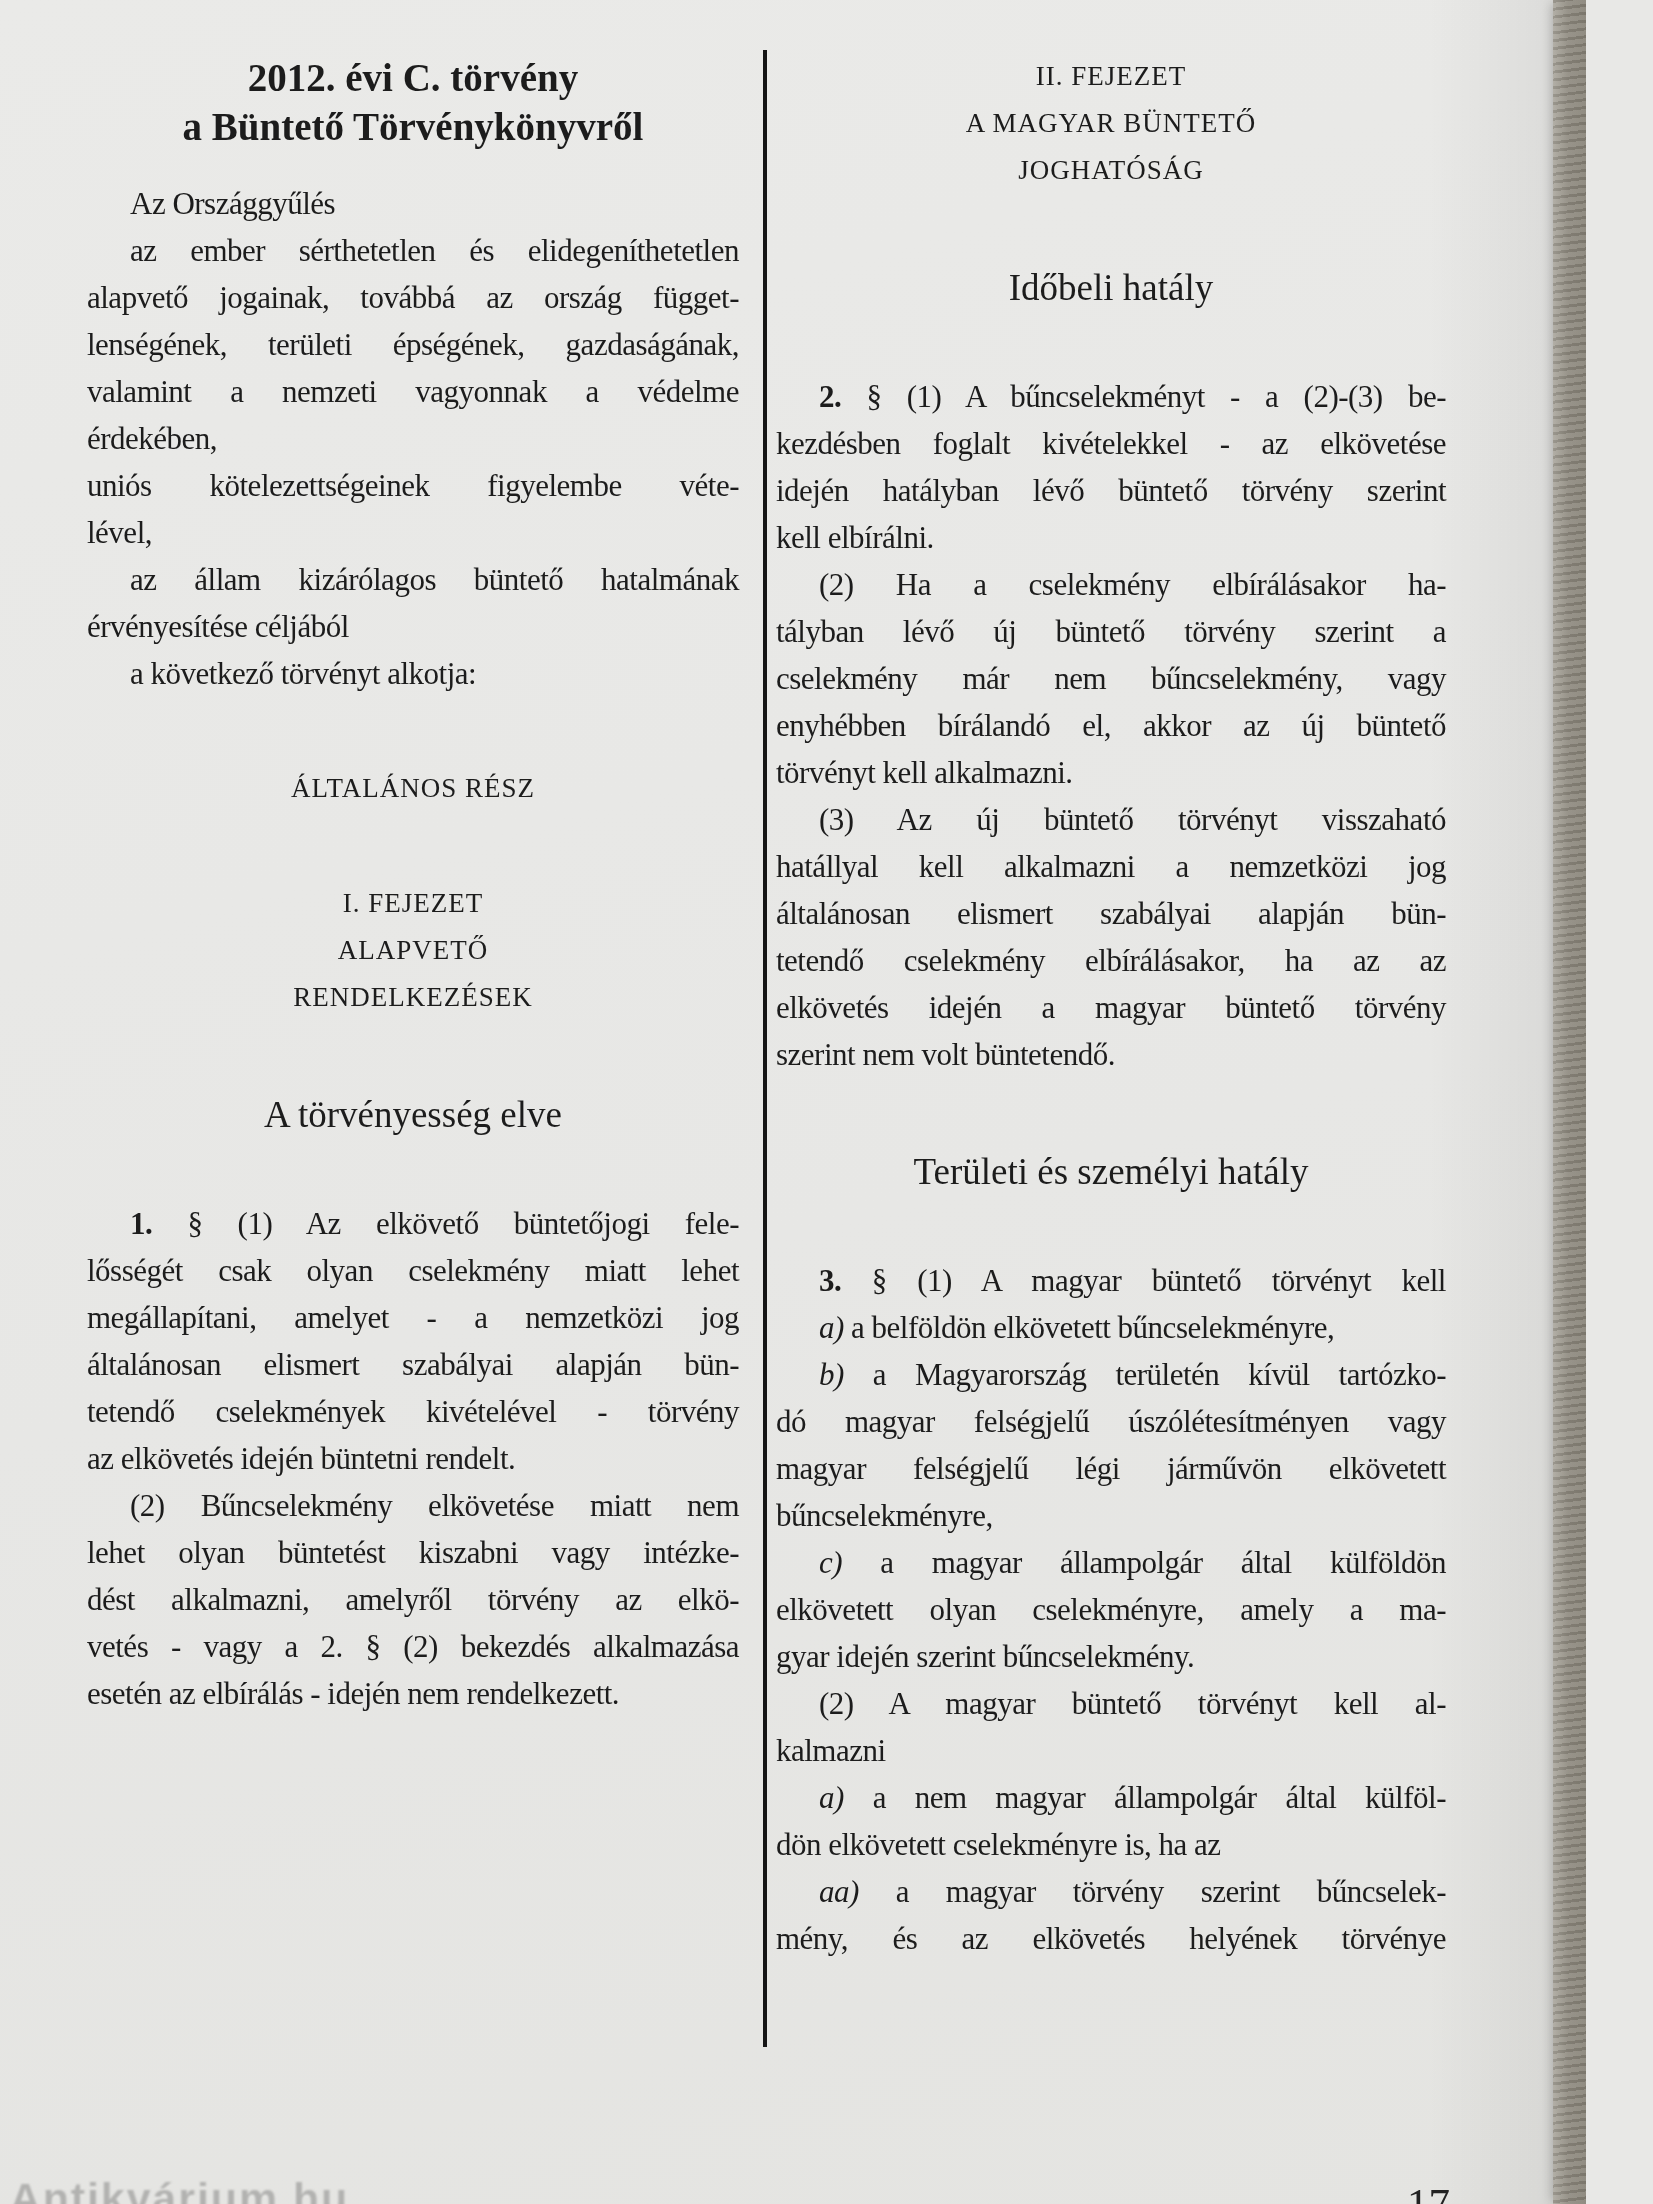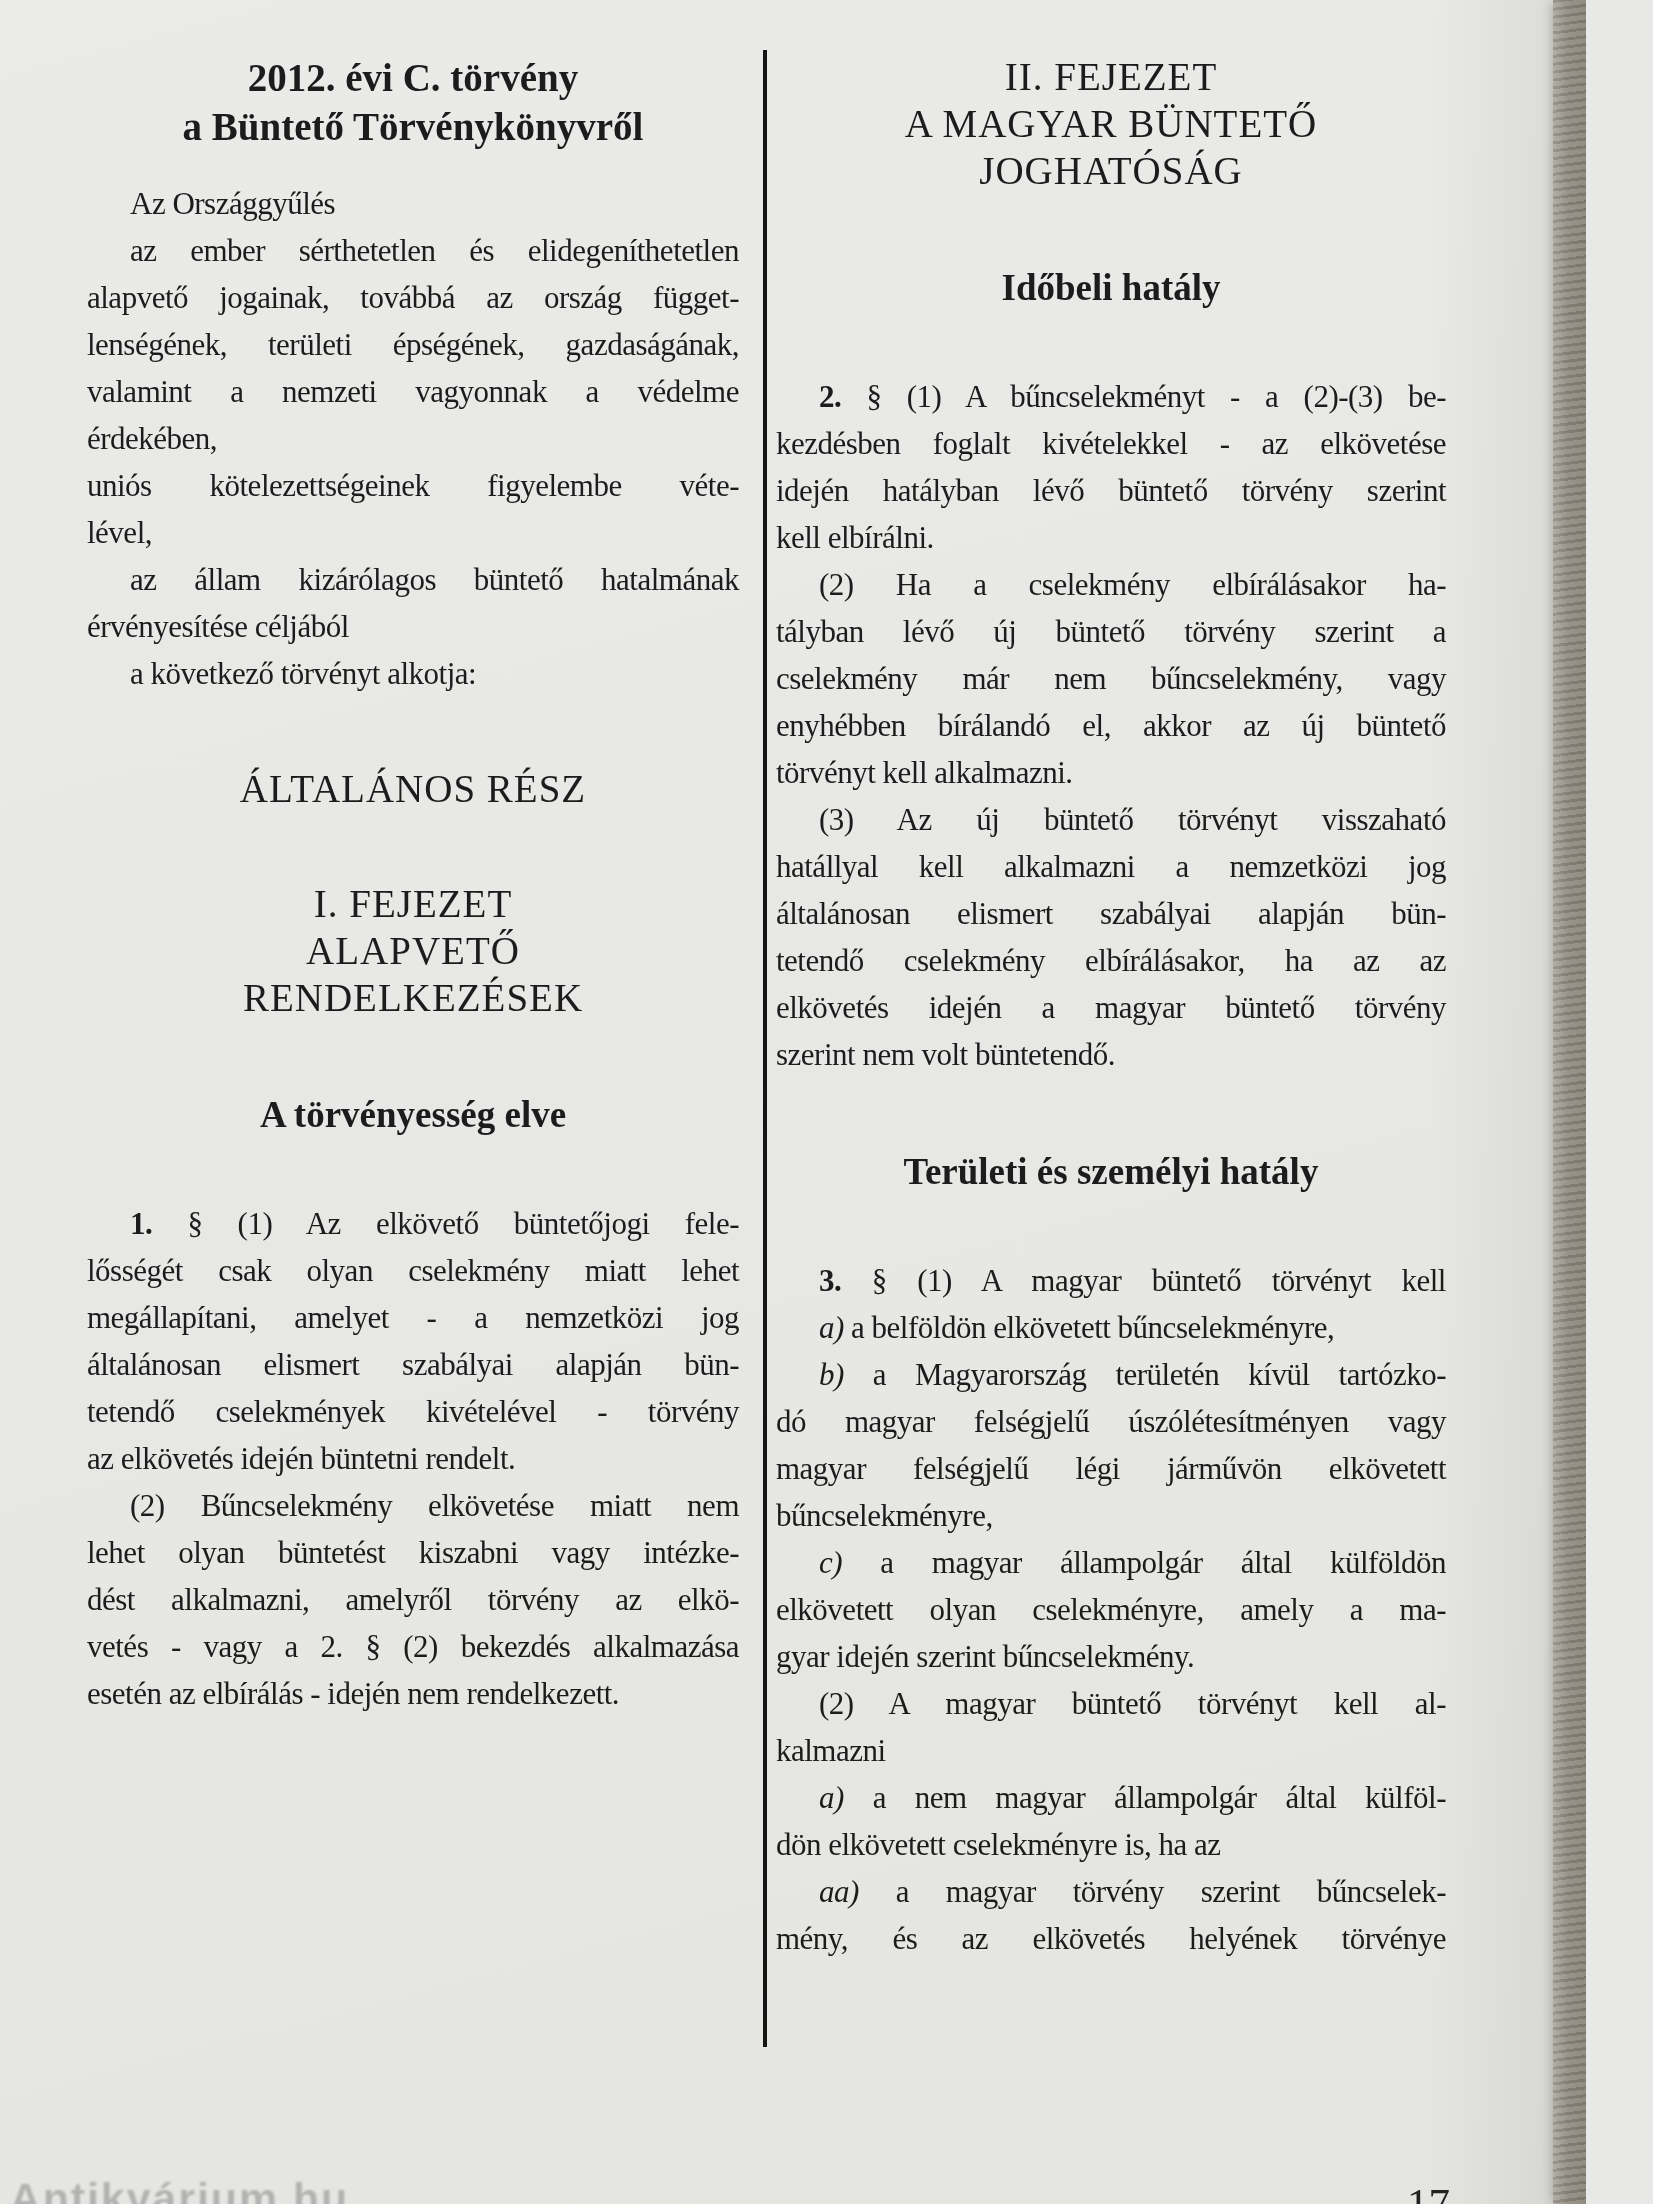--- a/index.html
+++ b/index.html
@@ -30,24 +30,24 @@
     text-align-last: justify;
   }
   .ln.end { text-align-last: left; }
   .ln.ind { text-indent: 43px; }
   .ln.ctr { text-align: center; text-align-last: center; letter-spacing: normal; }
 
   .b-title { margin-top: 7.8px; margin-bottom: 29px; }
   .b-title .ln { font-size: 39px; font-weight: bold; line-height: 49px; }
 
   .b-chapter { margin-top: 68px; }
-  .b-chapter .ln { font-size: 39px; line-height: 47px; letter-spacing: 1px; }
+  .b-chapter .ln { font-size: 27px; line-height: 47px; letter-spacing: 1px; }
 
   .b-head { margin-top: 70px; }
-  .b-head .ln { font-size: 37px; font-weight: bold; line-height: 47px; }
+  .b-head .ln { font-size: 37px; font-weight: normal; line-height: 47px; }
 
   .b-p { margin: 0; }
   .b-p.after-head { margin-top: 62px; }
   .col > :first-child { margin-top: 0; }
 
   .bseg { font-weight: bold; }
   .iseg { font-style: italic; }
 
   .divider {
     position: absolute;

